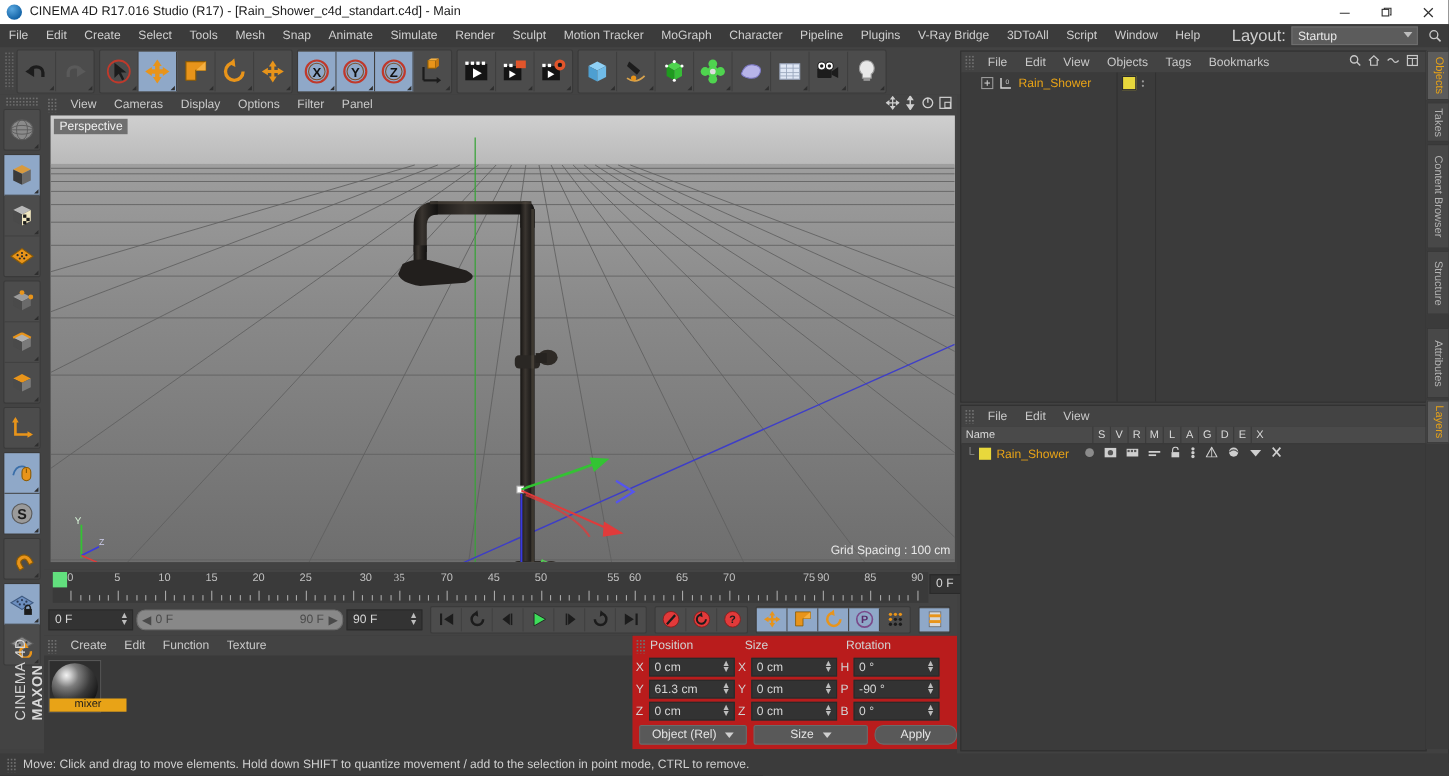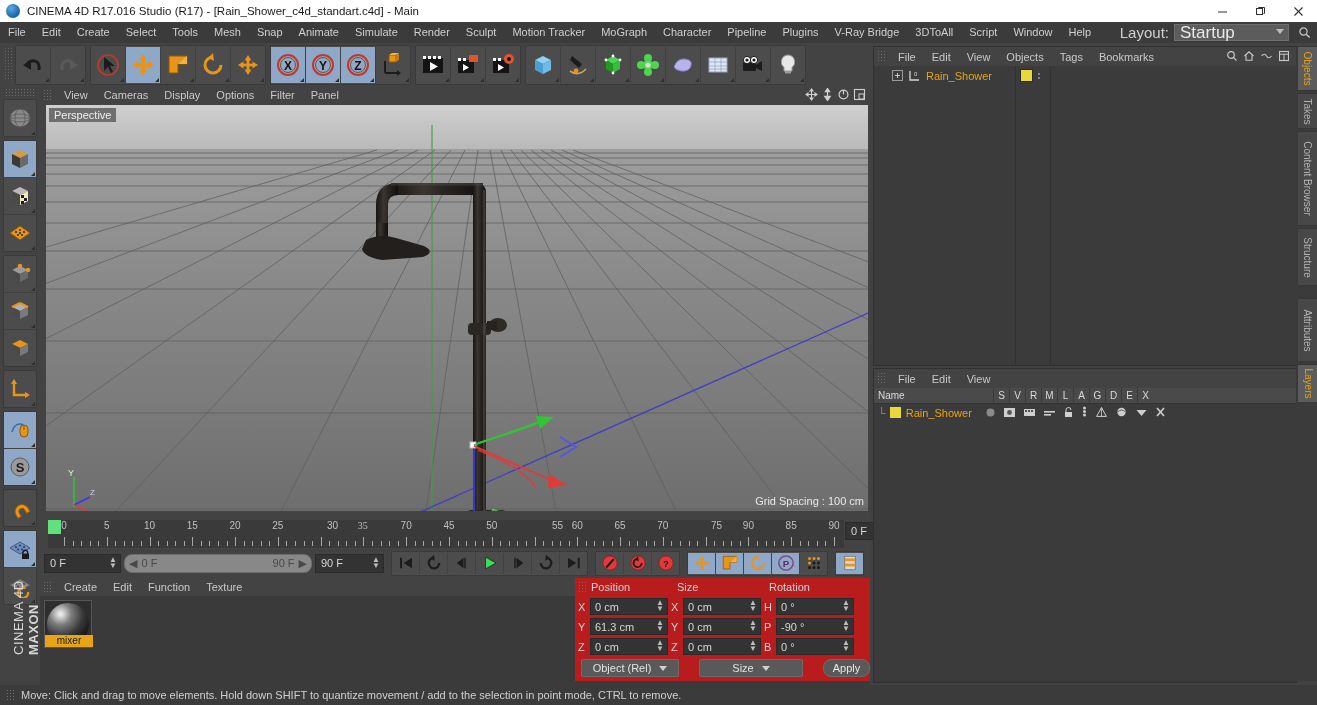--- a/index.html
+++ b/index.html
@@ -19,21 +19,21 @@
           color:#303030;font-size:12px;line-height:1;}
   .tb-btn svg{display:block;}
 
   
   .menubar{position:absolute;left:0;top:22px;width:1317px;height:21px;background:#3b3b3b;
            display:flex;align-items:center;}
   .menu-item{padding:0 8px;height:21px;line-height:21px;color:#cfcfcf;font-size:11px;white-space:nowrap;}
   .layout-wrap{margin-left:auto;display:flex;align-items:center;height:21px;padding-right:4px;}
   .layout-label{color:#cfcfcf;font-size:15px;margin-right:5px;}
   .layout-select{position:relative;width:108px;height:15px;background:#5c5c5c;border:1px solid #6e6e6e;
-                 display:flex;align-items:center;padding-left:5px;color:#e8e8e8;font-size:17px;}
+                 display:flex;align-items:center;padding-left:5px;color:#e8e8e8;font-size:11px;}
   .layout-select .arrow{position:absolute;right:4px;top:4px;width:0;height:0;
         border-left:4px solid transparent;border-right:4px solid transparent;border-top:5px solid #bdbdbd;}
   .search-top{width:18px;height:18px;margin-left:6px;display:flex;align-items:center;justify-content:center;}
 
   
   .toolbar{position:absolute;left:0;top:43px;width:1317px;height:43px;background:#434343;}
   .grip{width:9px;height:34px;margin:4px 2px 0 2px;
         background-image:radial-gradient(#6e6e6e 38%,transparent 39%);
         background-size:3px 3px;opacity:.75;flex:0 0 auto;}
   .tgroup{display:flex;align-items:center;height:38px;background:#4c4c4c;border:1px solid #3a3a3a;
@@ -92,33 +92,33 @@
   .tb2.sel{background:#8fa8c8;}
 
   
   .matmgr{position:absolute;left:40px;top:578px;width:535px;height:105px;background:#3f3f3f;}
   .panelmenu{height:18px;display:flex;align-items:center;background:#434343;}
   .pm-item{padding:0 8px;font-size:11px;color:#c9c9c9;line-height:18px;}
   .matbody{position:absolute;left:0;top:18px;right:0;bottom:0;background:#3a3a3a;padding:4px;}
   .matswatch{width:46px;height:46px;position:relative;background:#2e2e2e;border:1px solid #565656;}
   .matball{position:absolute;left:2px;top:2px;width:42px;height:42px;border-radius:50%;
     background:radial-gradient(circle at 32% 26%,#f2f2f2 0%,#cfcfcf 9%,#7d7d7d 26%,#3a3a3a 52%,#141414 78%,#0a0a0a 100%);}
-  .matname{position:absolute;left:0;bottom:0;width:48px;height:12px;background:#e8a317;color:#1c1c1c;
+  .matname{position:absolute;left:0;bottom:0;width:70px;height:12px;background:#e8a317;color:#1c1c1c;
     font-size:10px;line-height:12px;text-align:center;overflow:hidden;}
 
   
   .coord{position:absolute;left:575px;top:578px;width:295px;height:105px;background:#b91c1c;}
   .coord-head{display:flex;height:18px;align-items:center;}
   .coord-head .hl{font-size:11px;color:#d2d2d2;}
   .crow{display:flex;align-items:center;height:19px;margin-top:1px;padding-left:3px;}
   .caxis{width:12px;font-size:11px;color:#d2d2d2;text-align:left;}
   .cfield{width:72px;height:15px;background:#333;border:1px solid #2a2a2a;display:flex;align-items:center;
           padding-left:4px;color:#d6d6d6;font-size:11px;position:relative;margin-right:3px;}
   .cfield .spin{position:absolute;right:3px;top:1px;color:#bdbdbd;font-size:8px;line-height:6px;}
-  .cbtnrow{display:flex;align-items:center;gap:20px;padding-left:6px;margin-top:3px;}
+  .cbtnrow{display:flex;align-items:center;gap:6px;padding-left:6px;margin-top:3px;}
   .cdrop{height:16px;min-width:84px;background:#595959;border:1px solid #6b6b6b;border-radius:2px;
      display:flex;align-items:center;justify-content:center;gap:8px;color:#e2e2e2;font-size:11px;padding:0 6px;}
   .cdrop .tri{width:0;height:0;border-left:4px solid transparent;border-right:4px solid transparent;
               border-top:5px solid #d0d0d0;}
   .capply{height:16px;width:88px;background:#595959;border:1px solid #6b6b6b;border-radius:8px;
           display:flex;align-items:center;justify-content:center;color:#e8e8e8;font-size:11px;}
 
   
   .objmgr{position:absolute;left:873px;top:46px;width:422px;height:318px;background:#3b3b3b;
           border:1px solid #303030;}
@@ -879,21 +879,21 @@
           <div class="tick" style="left: 589.222px; height: 5px;"></div>
           <div class="tick" style="left: 597.778px; height: 5px;"></div>
           <div class="tick" style="left: 606.333px; height: 5px;"></div>
           <div class="tick" style="left: 614.889px; height: 9px;"></div>
           <div class="lbl" style="left: 609.289px;">70</div>
           <div class="tick" style="left: 623.444px; height: 5px;"></div>
           <div class="tick" style="left: 632px; height: 5px;"></div>
           <div class="tick" style="left: 640.556px; height: 5px;"></div>
           <div class="tick" style="left: 649.111px; height: 5px;"></div>
           <div class="tick" style="left: 657.667px; height: 9px;"></div>
-          <div class="lbl" style="left: 663px;">75</div>
+          <div class="lbl" style="left: 682px;">75</div>
           <div class="tick" style="left: 666.222px; height: 5px;"></div>
           <div class="tick" style="left: 674.778px; height: 5px;"></div>
           <div class="tick" style="left: 683.333px; height: 5px;"></div>
           <div class="tick" style="left: 691.889px; height: 5px;"></div>
           <div class="tick" style="left: 700.444px; height: 9px;"></div>
           <div class="lbl" style="left: 694.844px;">90</div>
           <div class="tick" style="left: 709px; height: 5px;"></div>
           <div class="tick" style="left: 717.556px; height: 5px;"></div>
           <div class="tick" style="left: 726.111px; height: 5px;"></div>
           <div class="tick" style="left: 734.667px; height: 5px;"></div>

